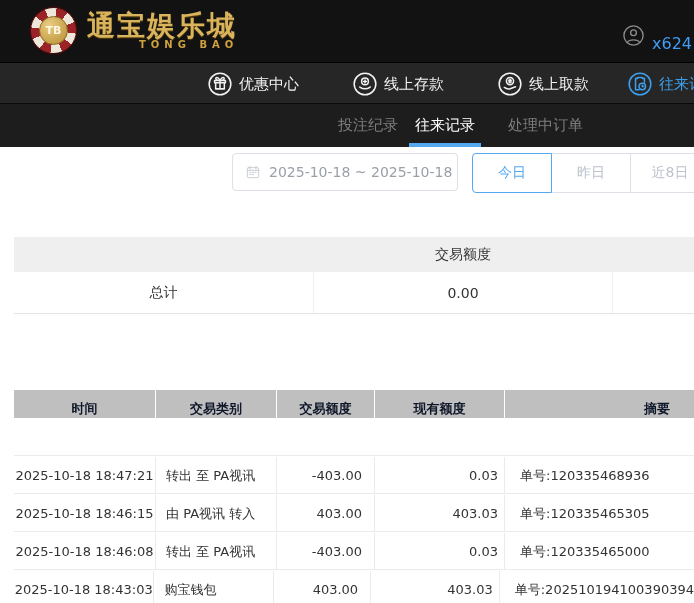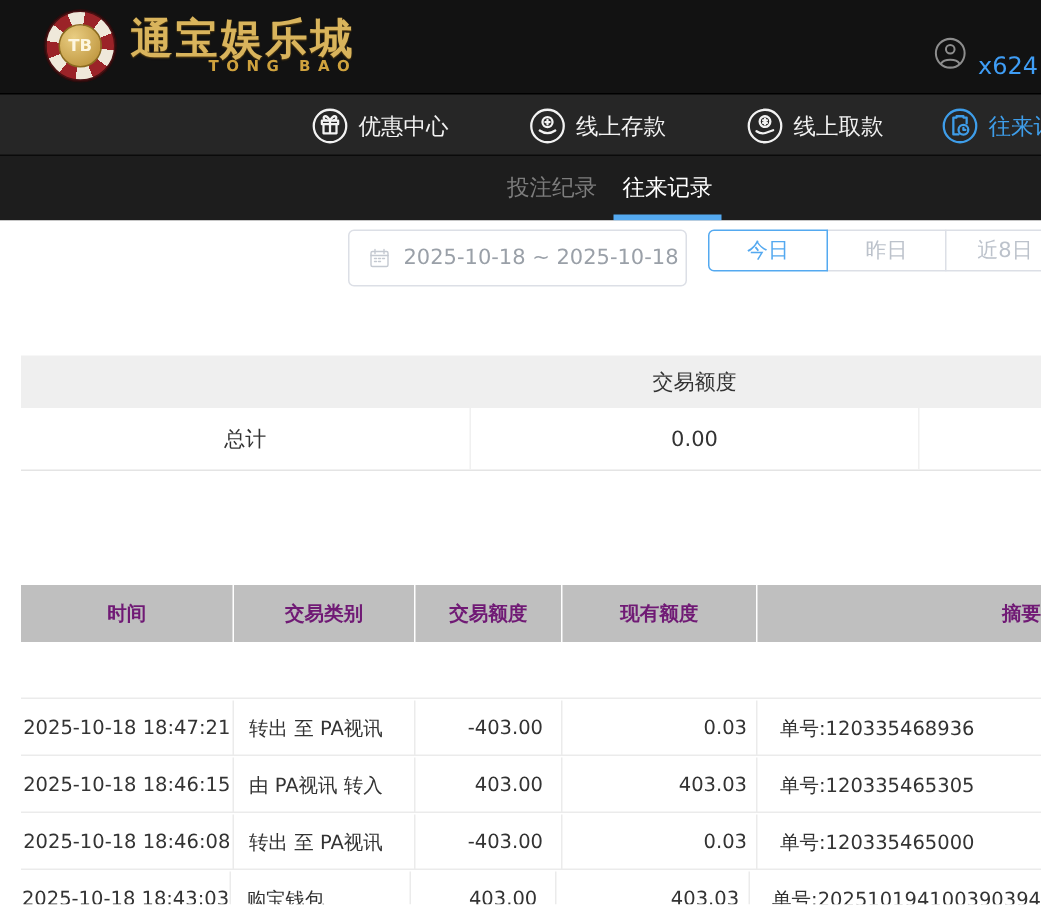--- a/index.html
+++ b/index.html
@@ -51,44 +51,44 @@
   .tag { background:#e8f3fe; color:#3f9df5; font-size:13px; padding:4px 9px; border-radius:3px;
     border:1px solid #d9ecff; line-height:1; }
   .caret { margin-left:auto; width:0; height:0; border-left:5px solid transparent;
     border-right:5px solid transparent; border-top:6px solid #c0c4cc; }
   .datepicker { position:absolute; left:232px; top:6px; width:226px; height:38px;
     border:1px solid #dcdfe6; border-radius:4px; background:#fff; cursor:pointer;
     display:flex; align-items:center; gap:8px; padding:2px 12px; }
   .datepicker svg { width:16px; height:16px; color:#c4c9d1; flex:none; }
   .date-text { color:#9aa0a8; font-size:14px; white-space:nowrap; }
   .btn-group { position:absolute; left:472px; top:6px; display:flex; }
-  .qbtn { width:80px; height:28px; background:#fff; border:1px solid #dcdfe6; font-size:14px;
+  .qbtn { width:80px; height:40px; background:#fff; border:1px solid #dcdfe6; font-size:14px;
     color:#bcc2cb; display:flex; align-items:center; justify-content:center; cursor:pointer;
     margin-left:-1px; font-family:inherit; }
   .qbtn:first-child { margin-left:0; border-radius:4px 0 0 4px; }
   .qbtn.active { border-color:#54a9f0; color:#54a9f0; position:relative; z-index:2; }
 
   
   .summary { position:absolute; left:14px; top:90px; width:680px; }
   .summary .s-head { display:flex; height:35px; background:#efefef; align-items:center; }
   .summary .s-row { display:flex; height:42px; background:#fff; align-items:center;
     border-bottom:1px solid #e4e4e4; }
   .s-c1 { width:299px; text-align:center; }
   .s-c2 { width:300px; text-align:center; }
   .s-c3 { flex:1; }
   .s-row .s-c2 { border-left:1px solid #f0f0f0; border-right:1px solid #f0f0f0; align-self:stretch;
     display:flex; align-items:center; justify-content:center; }
   .summary  { font-size:14px; color:#333; }
 
   
   .records { position:absolute; left:14px; top:243px; width:680px; font-size:13px; color:#333; }
-  .r-head { display:flex; height:38px; background:#bfbfbf; color:#701a75; font-weight:bold;align-items:center; }
+  .r-head { display:flex; height:28px; background:#bfbfbf; color:#0f172a; font-weight:bold; }
   .r-head .cell { display:flex; align-items:center; justify-content:center; height:38px;
     border-right:1px solid #fff; }
-  .r-head .cell:last-child { border-right:none; justify-content:flex-end; }
+  .r-head .cell:last-child { border-right:none; justify-content:flex-end; padding-right:24px; }
   .r-row { display:flex; height:38px; border-bottom:1px solid #ebebeb; background:#fff; }
   .r-row .cell { display:flex; align-items:center; height:37px; border-right:1px solid #ebebeb; white-space:nowrap;margin-top:39px; }
   .r-row .cell:last-child { border-right:none; }
   .c-time  { width:142px; justify-content:center; }
   .c-type  { width:121px; padding-left:10px; }
   .c-amt   { width:98px;  justify-content:flex-end; padding-right:12px; }
   .c-bal   { width:130px; justify-content:flex-end; padding-right:6px; }
   .c-memo  { flex:1; padding-left:15px; }
   .r-head .c-type, .r-head .c-amt, .r-head .c-bal { padding:0; justify-content:center; }
 
@@ -156,20 +156,23 @@
   </nav>
 
   <div class="tab-bar">
     <div class="tab" style="left:332px">
       <span>投注纪录</span>
     </div>
     <div class="tab active" style="left:409px">
       <span>往来记录</span>
       <div class="underline"></div>
     </div>
+    <div class="tab" style="left:502px">
+      <span>处理中订单</span>
+    </div>
   </div>
 
   <div class="content">
 
     <div class="datepicker">
       <svg class="icon" viewBox="0 0 24 24">
         <rect x="3.5" y="5.5" width="17" height="15" rx="1.5"></rect>
         <path d="M3.5 9.5h17 M7.5 3.5v4 M16.5 3.5v4 M7 12.5h2 M11 12.5h2 M15 12.5h2 M7 15.5h2 M11 15.5h2"></path>
       </svg>
       <span class="date-text">2025-10-18 ~ 2025-10-18</span>

